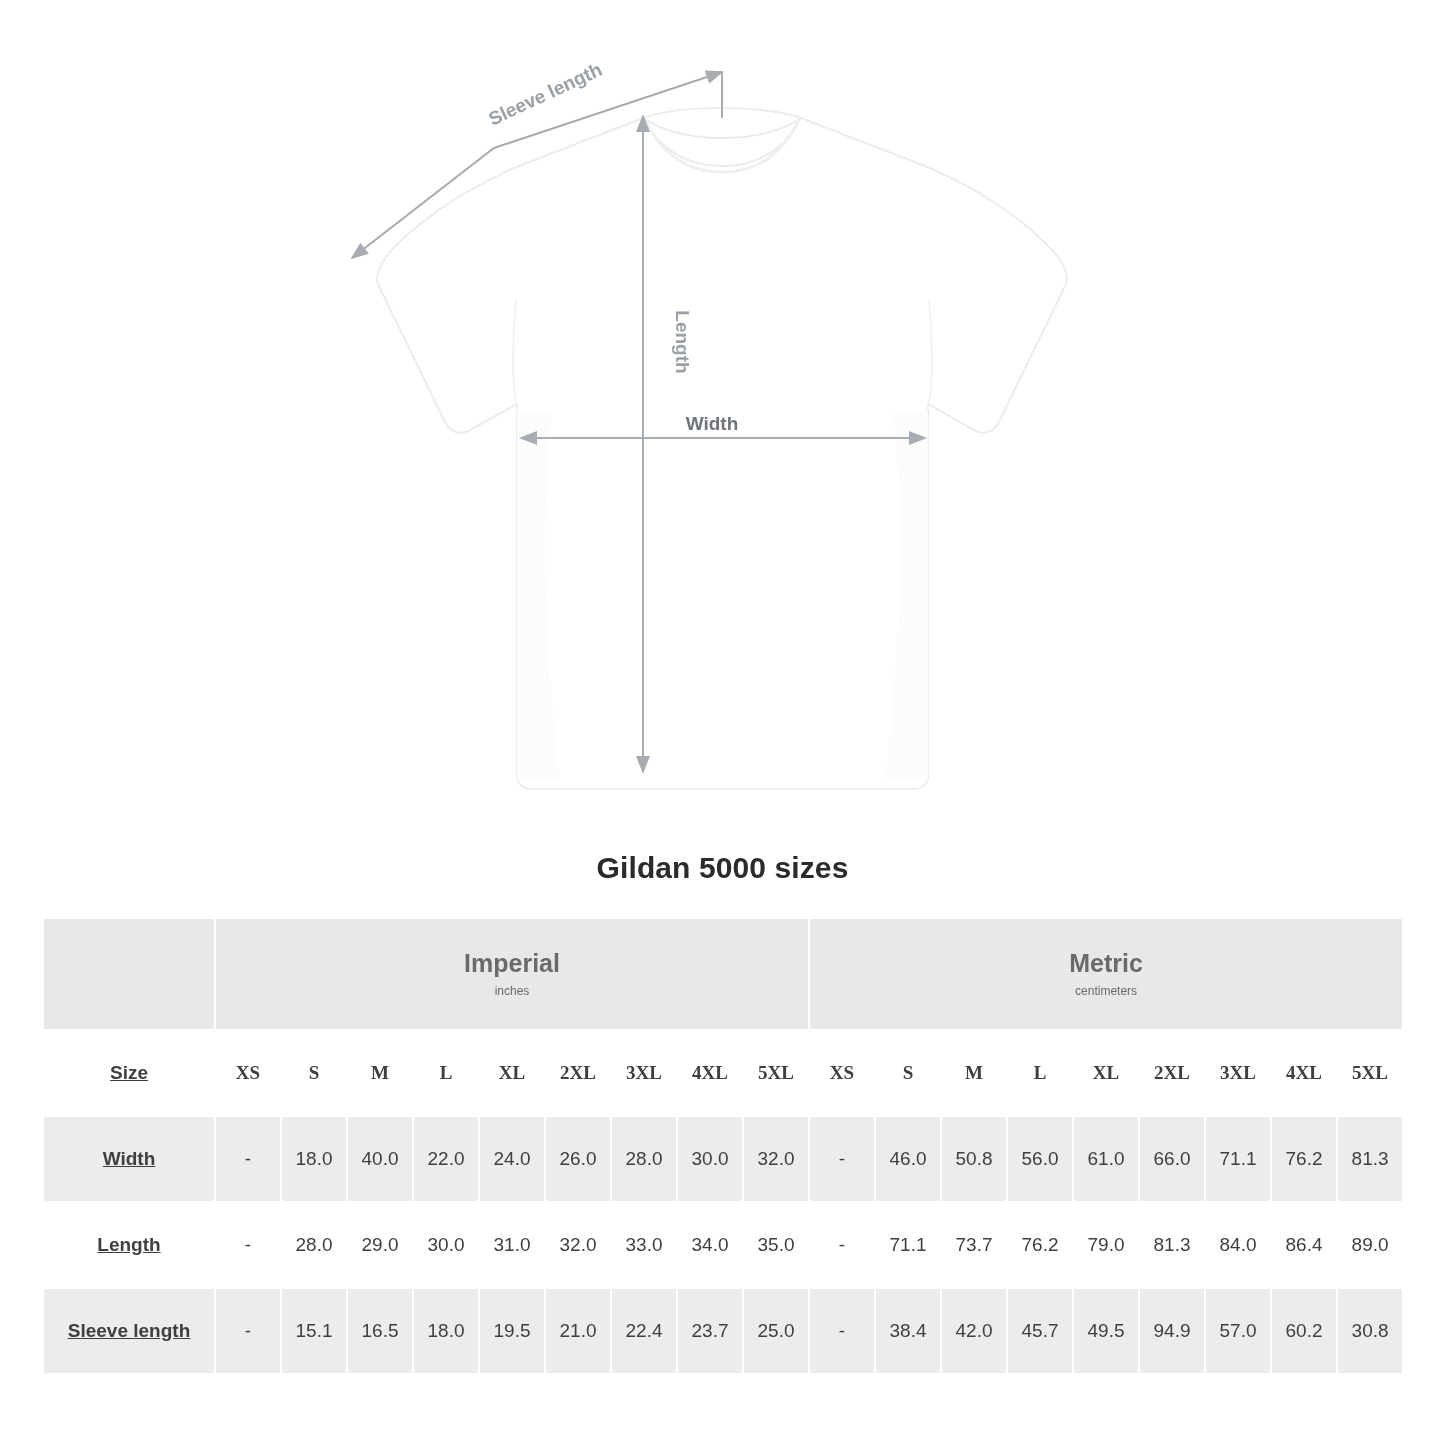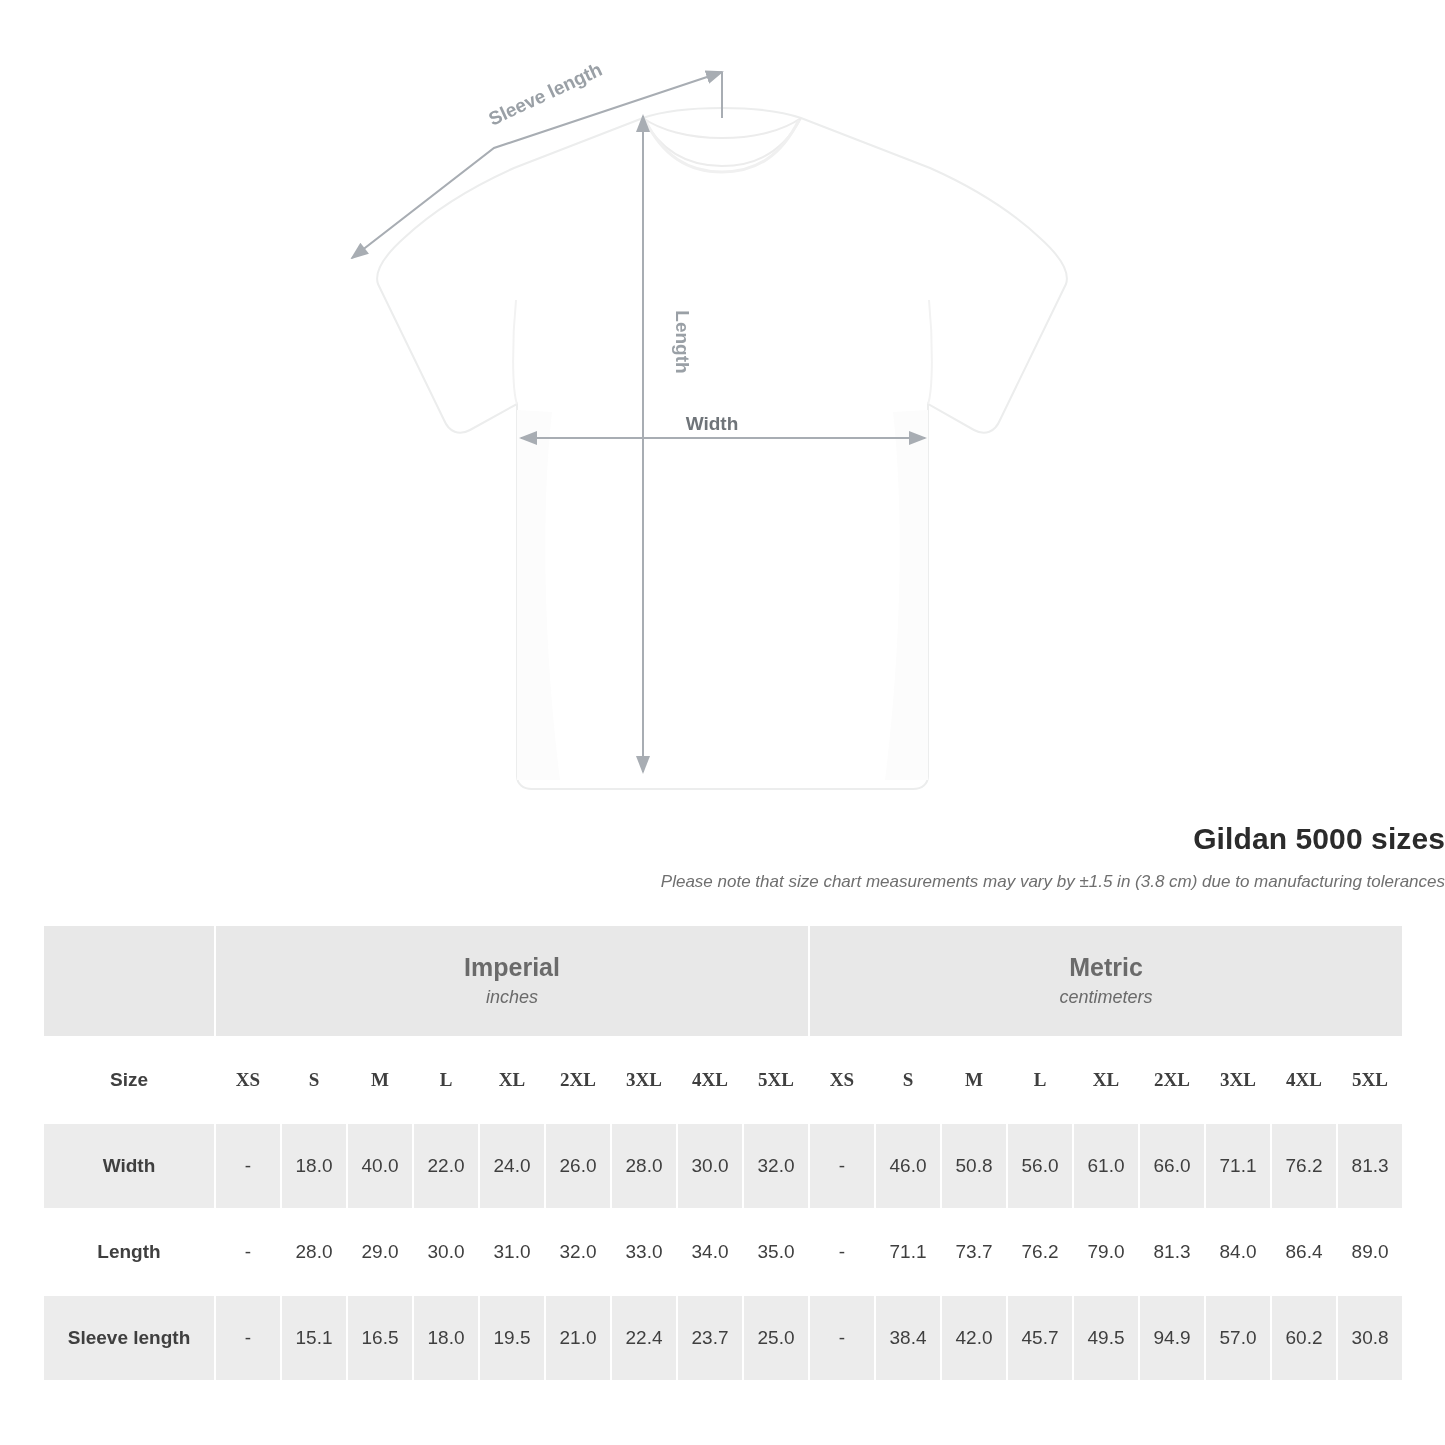--- a/index.html
+++ b/index.html
@@ -25,22 +25,22 @@
     position: relative;
     width: 1445px;
     height: 820px;
   }
   .diagram svg {
     display: block;
   }
 
   
   .title-block {
-    text-align: right;
-    margin-top: 2px;
+    text-align: center;
+    margin-top: 31px;
   }
   .chart-title {
     font-size: 30px;
     font-weight: bold;
     color: #2b2b2b;
     letter-spacing: 0.1px;
   }
   .chart-note {
     font-size: 17px;
     font-style: italic;
@@ -71,31 +71,31 @@
     background: #e8e8e8;
     height: 110px;
   }
   .unit-name {
     font-size: 25px;
     font-weight: bold;
     color: #6a6a6a;
     line-height: 1.1;
   }
   .unit-sub {
-    font-size: 18px;
-    font-style: italic;
+    font-size: 12px;
     color: #6a6a6a;
     margin-top: 6px;
   }
   .row-head-cell {
     background: #ffffff;
     font-weight: bold;
     font-size: 19px;
     color: #3a3a3a;
     width: 172px;
+    text-decoration: underline;
   }
   .hdr-row td {
     height: 84px;
     background: #ffffff;
     font-weight: bold;
   }
   .hdr-row td.sizecol {
     font-weight: bold;
     font-size: 19px;
     font-family: Liberation Serif, serif;
@@ -170,21 +170,20 @@
       <text x="548" y="100" transform="rotate(-25 548 100)" text-anchor="middle" font-family="Liberation Sans, sans-serif" font-size="19" font-weight="bold" fill="#9aa0a6" id="lbl-sleeve">Sleeve length</text>
 
       <text x="676" y="342" transform="rotate(90 676 342)" text-anchor="middle" font-family="Liberation Sans, sans-serif" font-size="19" font-weight="bold" fill="#9aa0a6" id="lbl-length">Length</text>
 
       <text x="712" y="430" text-anchor="middle" font-family="Liberation Sans, sans-serif" font-size="19" font-weight="bold" fill="#6f7479" id="lbl-width">Width</text>
     </svg>
   </div>
 
   <div class="title-block">
     <div class="chart-title">Gildan 5000 sizes</div>
-    <div class="chart-note">Please note that size chart measurements may vary by ±1.5 in (3.8 cm) due to manufacturing tolerances</div>
   </div>
 
   <div class="table-wrap">
     <table class="size-table">
       <colgroup>
         <col style="width:172px">
         <col span="9" style="width:66px">
         <col span="9" style="width:66px">
       </colgroup>
       <tbody>

